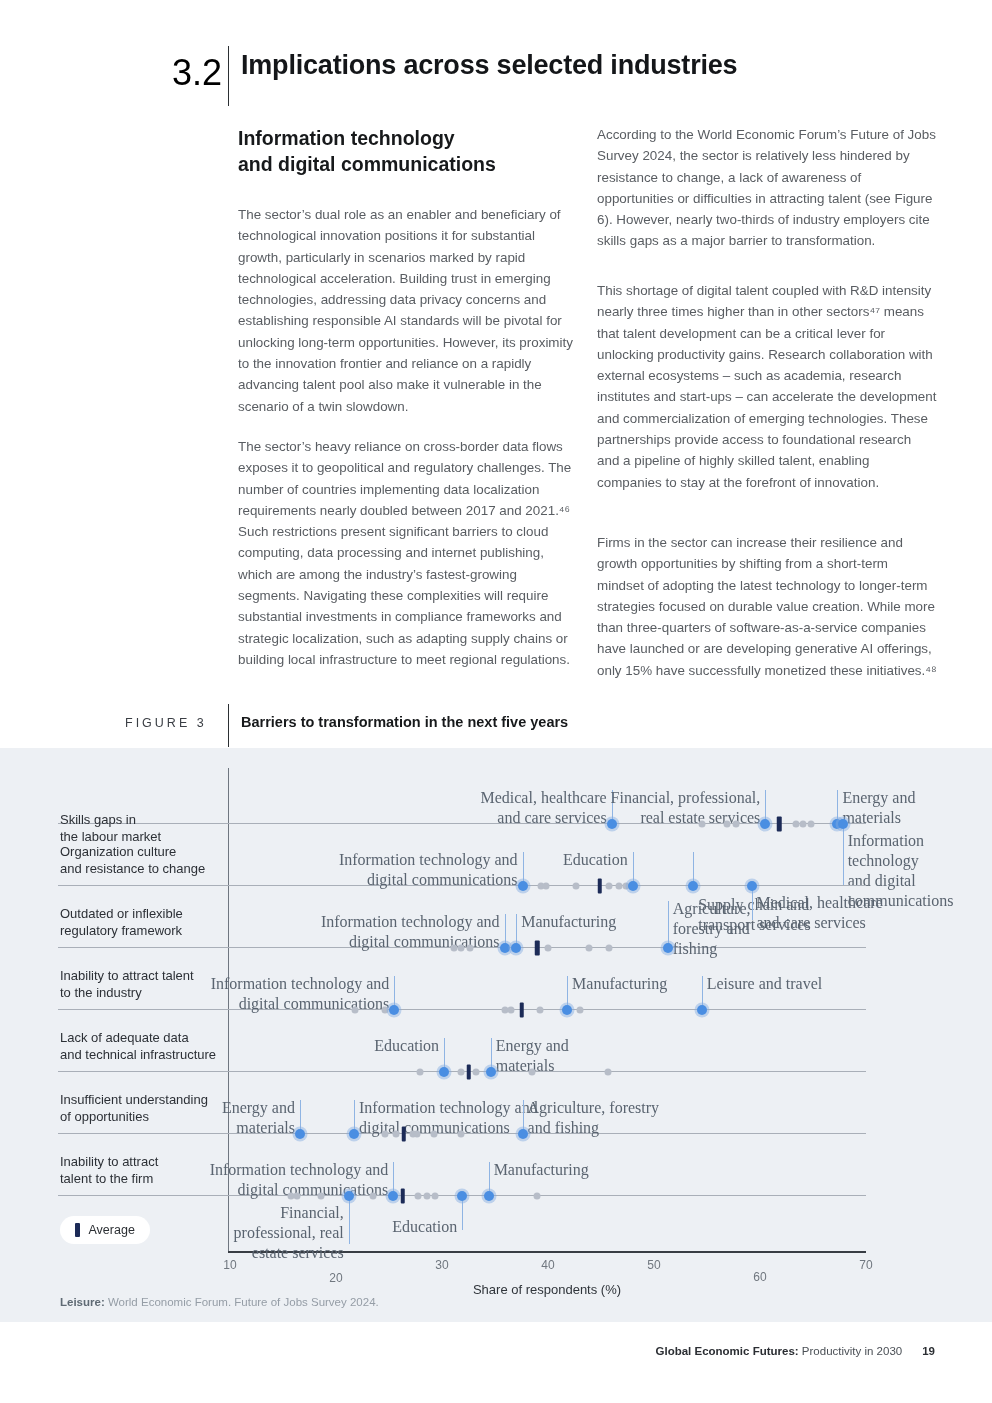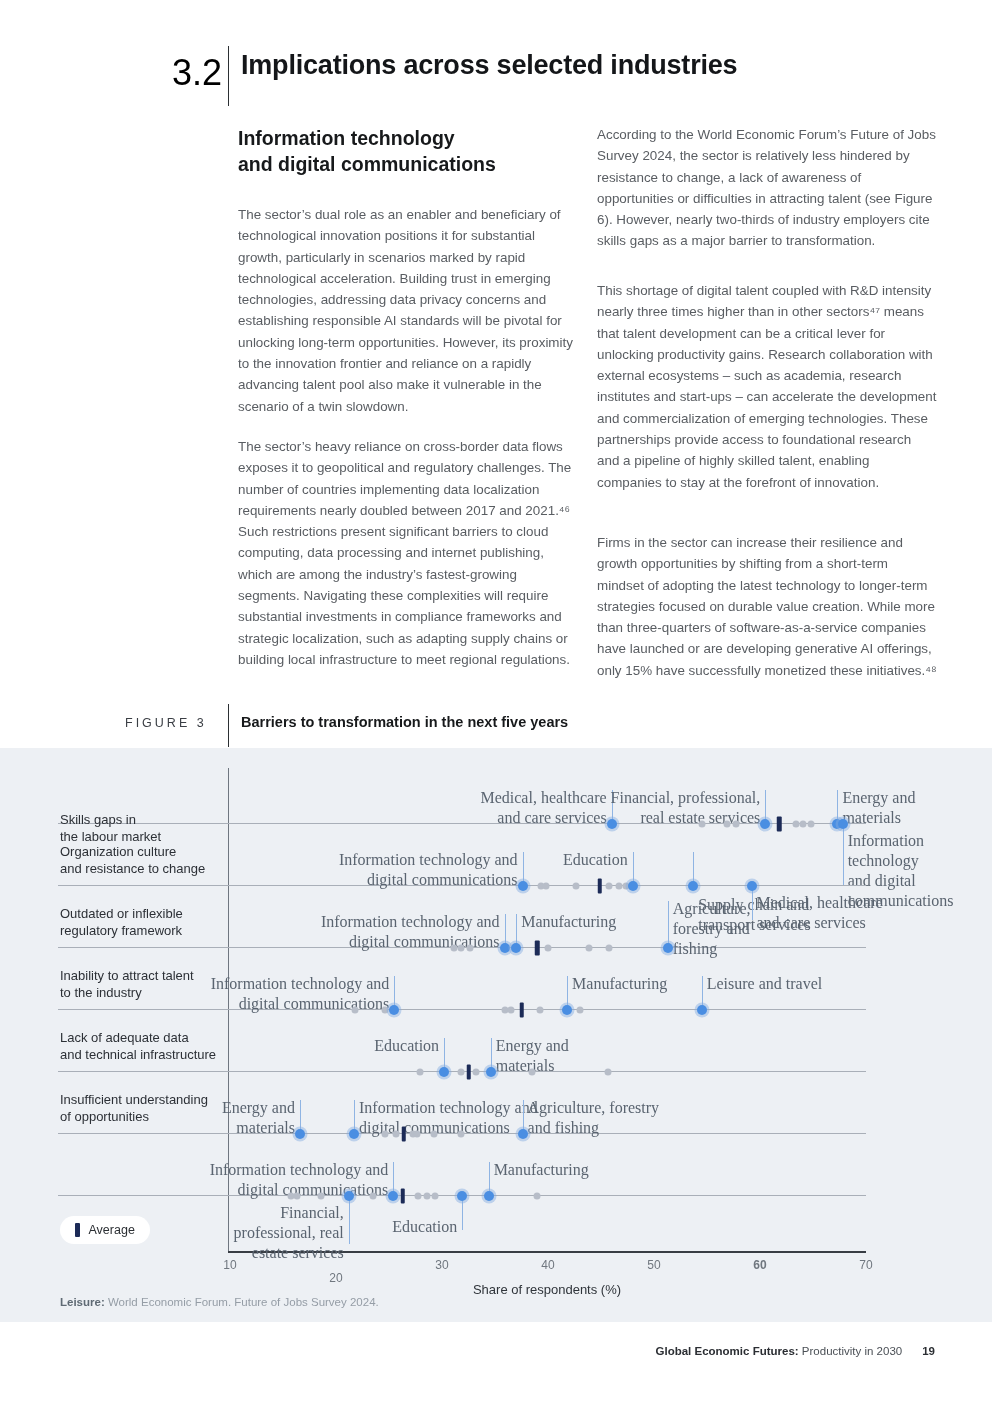--- a/index.html
+++ b/index.html
@@ -75,21 +75,21 @@
   <div class="source-line">
     <span class="source-label">Leisure:</span><span class="source-text"> World Economic Forum. Future of Jobs Survey 2024.</span>
   </div>
 <div class="vert-border" style="top: 20px; height: 483px;"></div>
     <div class="x-axis" style="left: 228px; top: 503px; width: 638px;"></div>
     <div class="tick" style="left: 210px; top: 510px;">10</div>
     <div class="tick" style="left: 316px; top: 510px; margin-top: 13px;">20</div>
     <div class="tick" style="left: 422px; top: 510px;">30</div>
     <div class="tick" style="left: 528px; top: 510px;">40</div>
     <div class="tick" style="left: 634px; top: 510px;">50</div>
-    <div class="tick" style="left: 740px; top: 510px; font-weight: bold;">60</div>
+    <div class="tick" style="left: 740px; top: 522px;">60</div>
     <div class="tick" style="left: 846px; top: 510px;">70</div>
     <div class="axis-title" style="left: 397px; top: 534px;">Share of respondents (%)</div>
     <div class="row-line" style="top: 75px; width: 808px;"></div>
     <div class="cat-label" style="top: 33px; margin-top: 30px;">Skills gaps in
 the labour market</div>
     <div class="connector" style="left: 611.6px; top: 42px; height: 33px;"></div>
     <div class="dot-label right" style="top: 40px; right: 385.4px;">Medical, healthcare
 and care services</div>
     <div class="connector" style="left: 765.3px; top: 42px; height: 33px;"></div>
     <div class="dot-label right" style="top: 40px; right: 231.7px;">Financial, professional,
@@ -212,20 +212,22 @@
     <div class="gray-dot" style="left: 396.42px; top: 385.5px;"></div>
     <div class="gray-dot" style="left: 413.38px; top: 385.5px;"></div>
     <div class="gray-dot" style="left: 416.56px; top: 385.5px;"></div>
     <div class="gray-dot" style="left: 433.52px; top: 385.5px;"></div>
     <div class="gray-dot" style="left: 461.08px; top: 385.5px;"></div>
     <div class="avg-bar" style="left: 403.84px; top: 385.5px;"></div>
     <div class="blue-dot" style="left: 299.96px; top: 385.5px;"></div>
     <div class="blue-dot" style="left: 354.02px; top: 385.5px;"></div>
     <div class="blue-dot" style="left: 522.56px; top: 385.5px;"></div>
     <div class="row-line" style="top: 447px; width: 808px;"></div>
+    <div class="cat-label" style="top: 405px;">Inability to attract
+talent to the firm</div>
     <div class="connector" style="left: 348.72px; top: 449px; height: 46.5px;"></div>
     <div class="dot-label right" style="top: 455px; right: 648.28px;">Financial,
 professional, real
 estate services</div>
     <div class="connector" style="left: 393.24px; top: 414px; height: 33px;"></div>
     <div class="dot-label right" style="top: 412px; right: 603.76px;">Information technology and
 digital communications</div>
     <div class="connector" style="left: 462.14px; top: 449px; height: 33px;"></div>
     <div class="dot-label right" style="top: 468.5px; right: 534.86px;">Education</div>
     <div class="connector" style="left: 488.64px; top: 414px; height: 33px;"></div>

